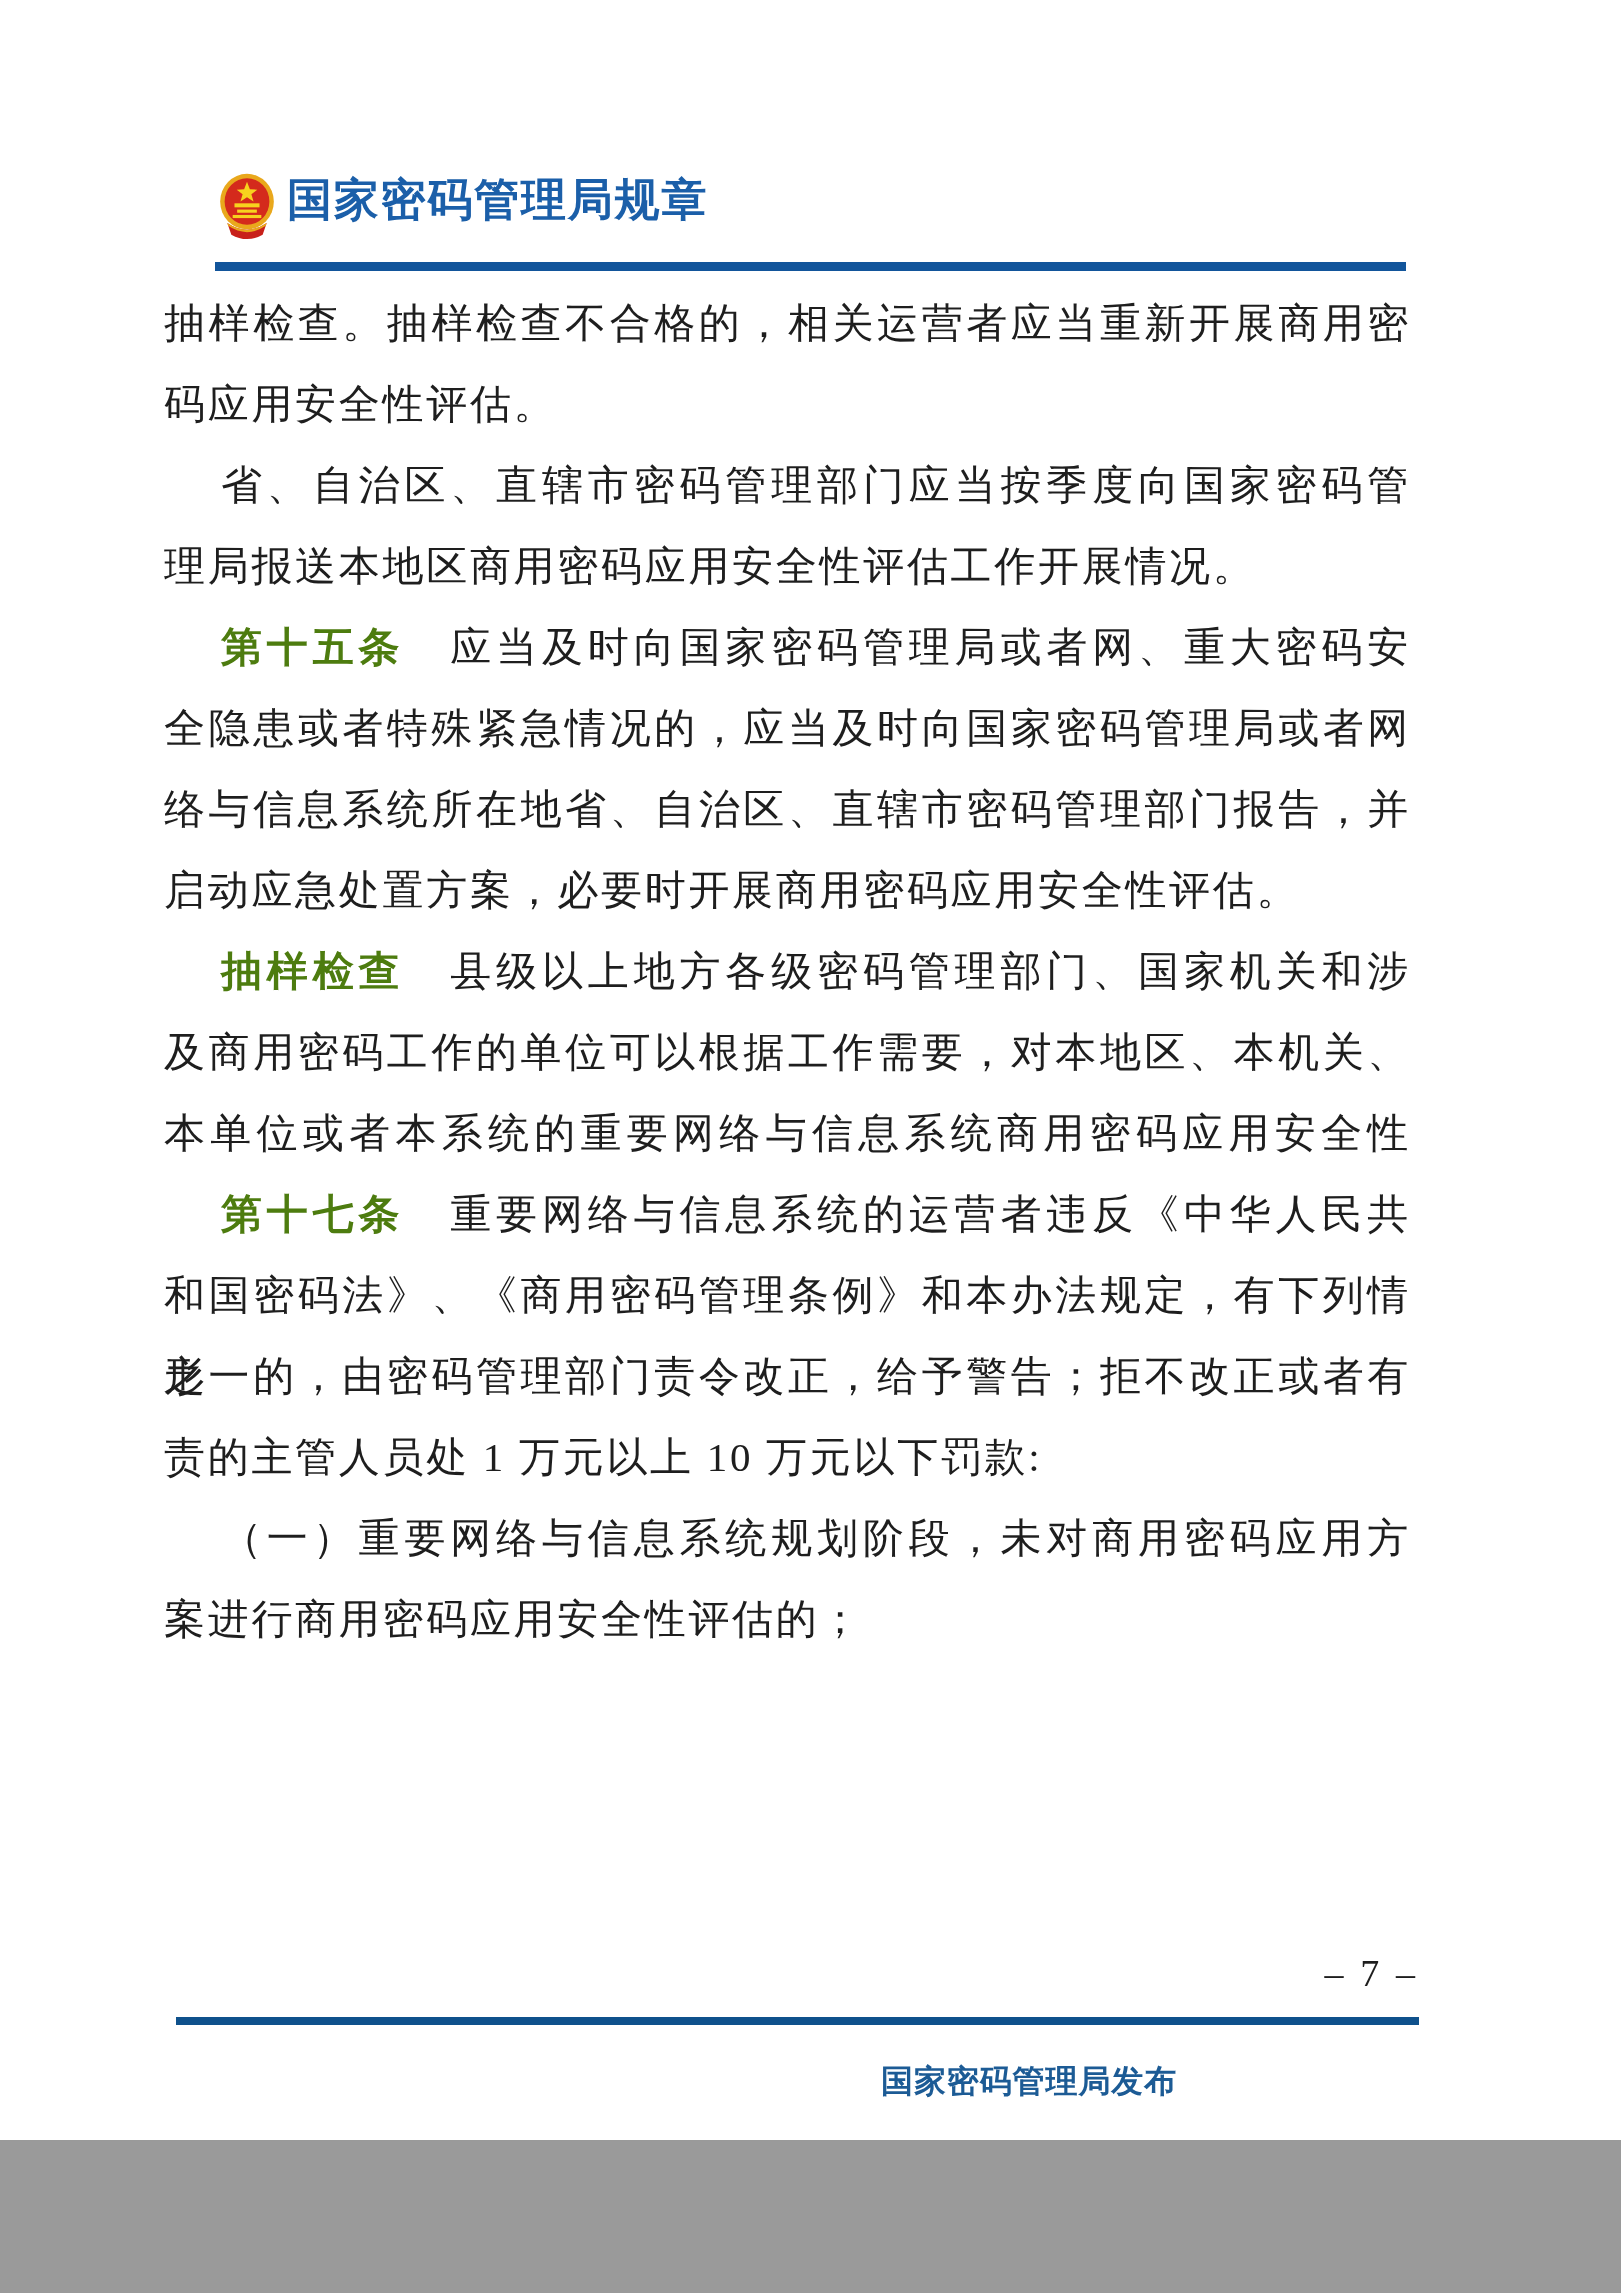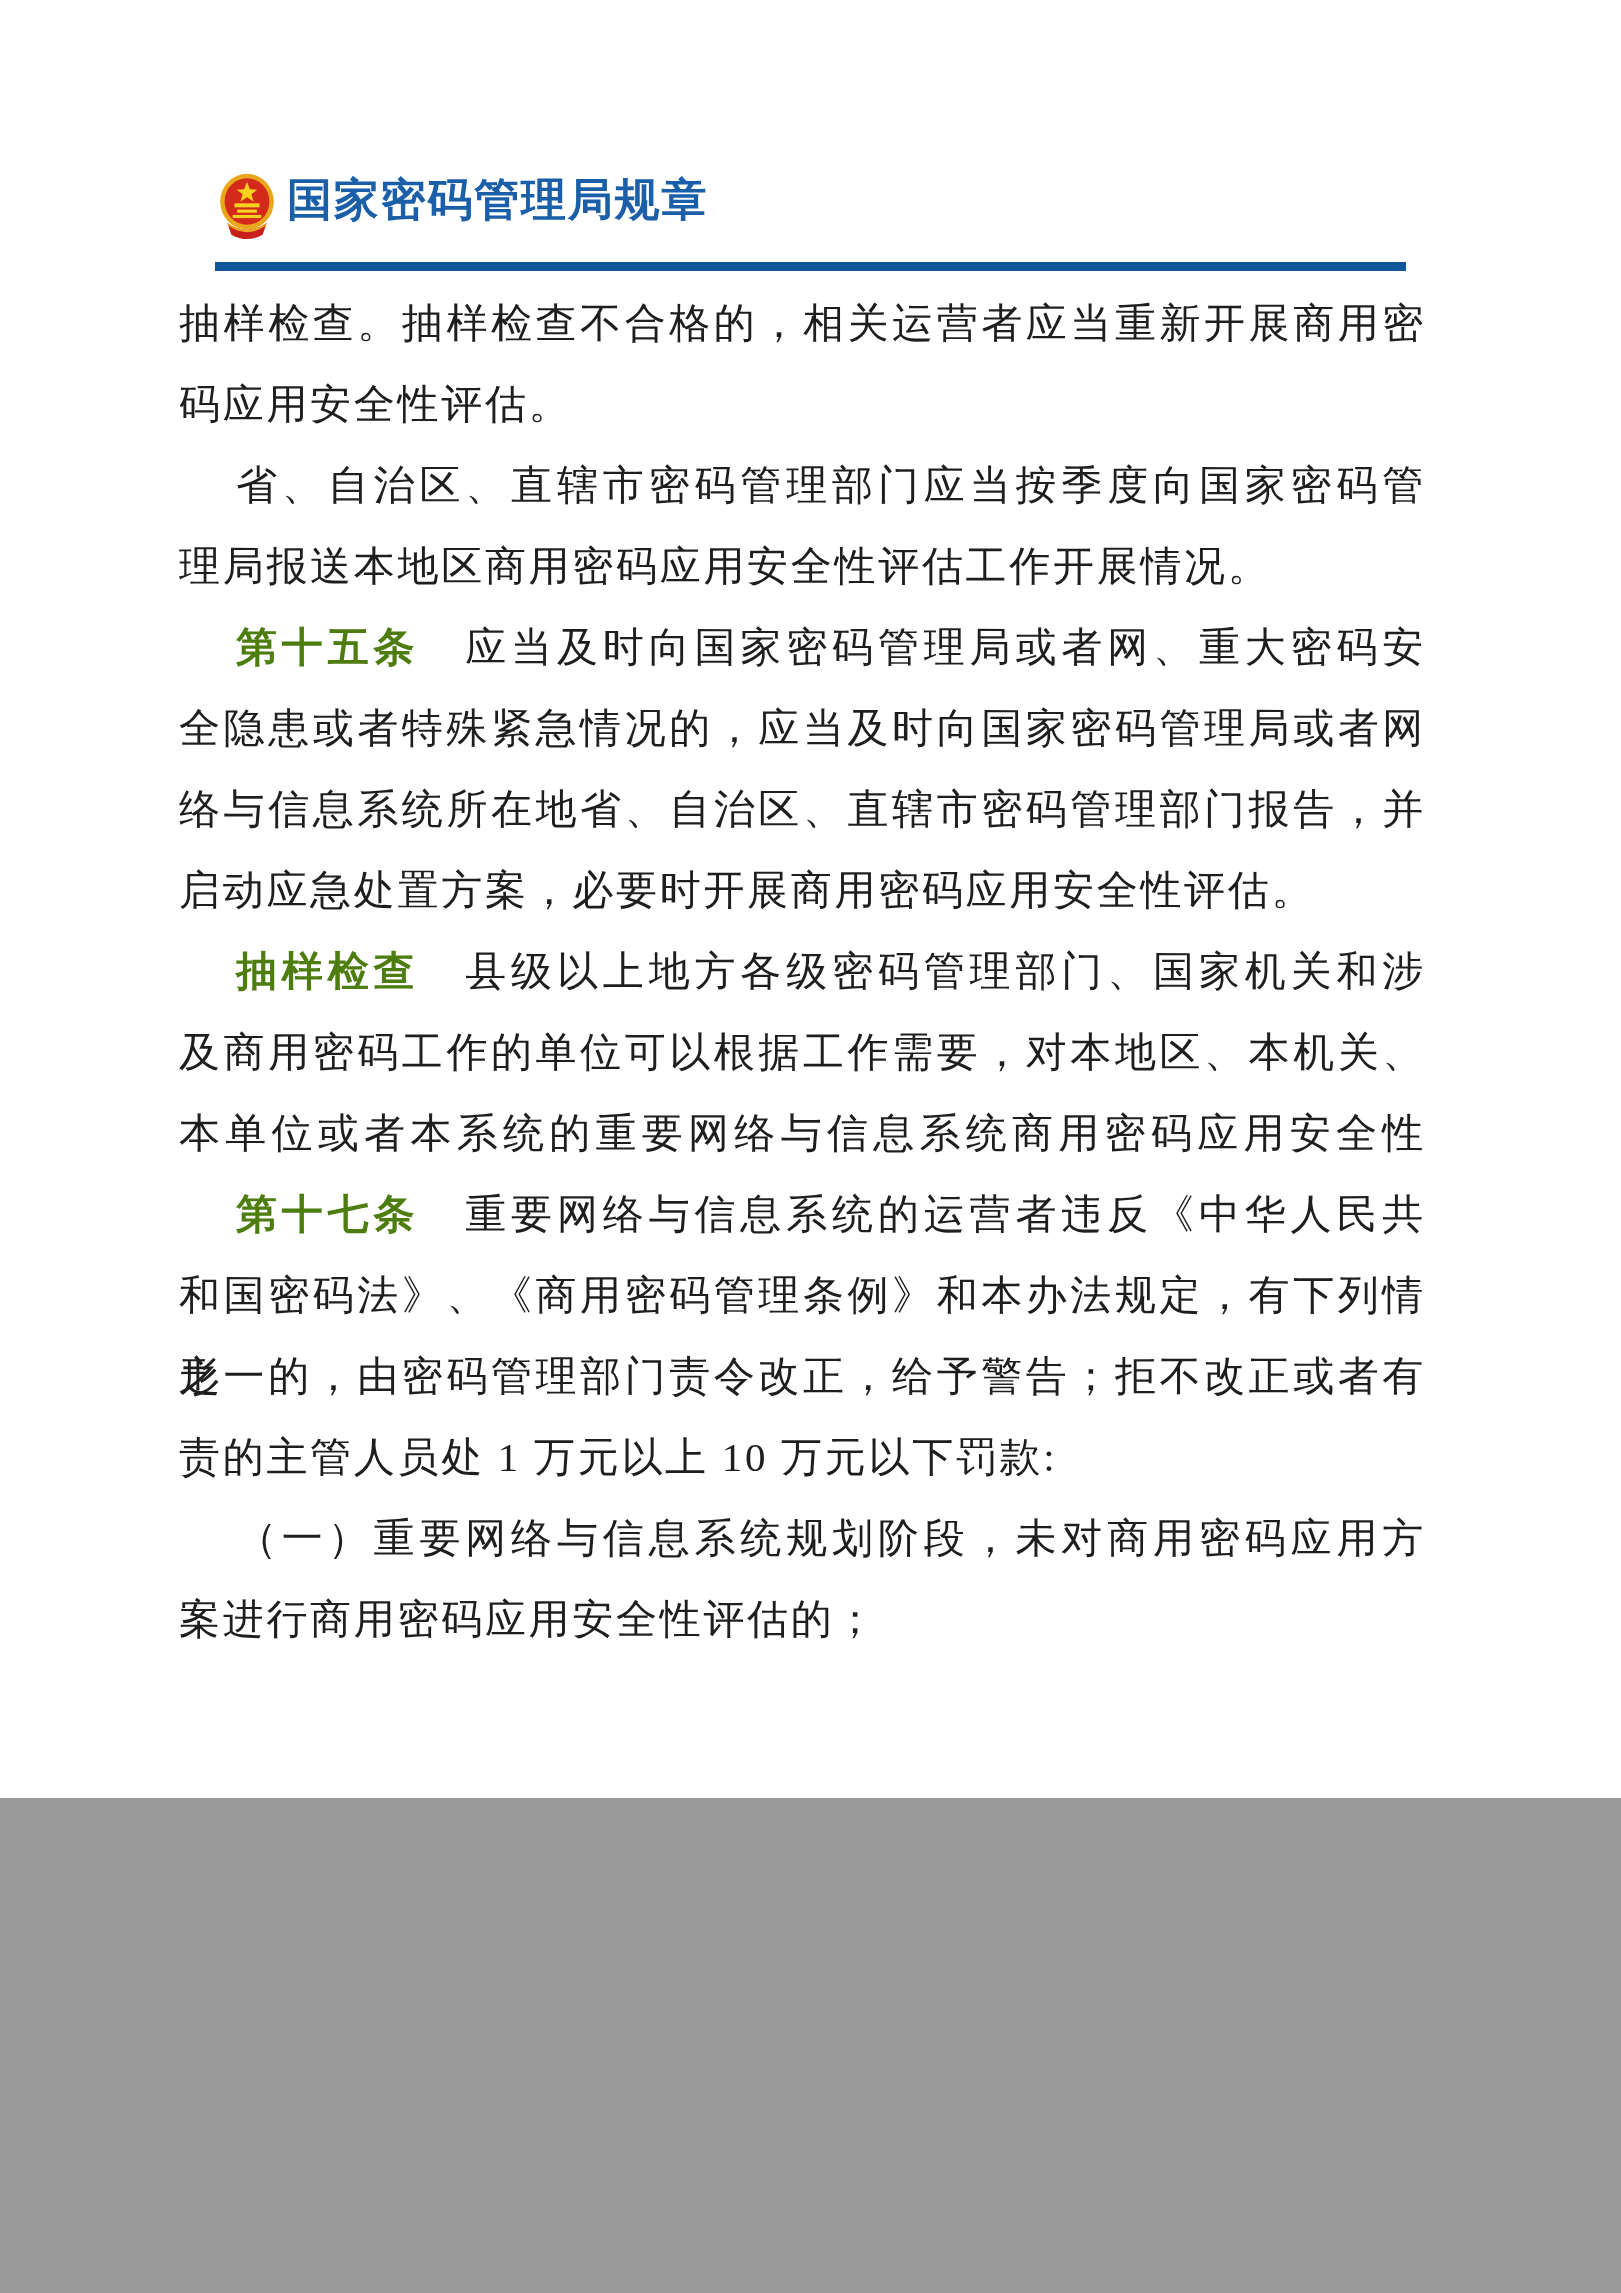--- a/index.html
+++ b/index.html
@@ -1,37 +1,37 @@
 <!DOCTYPE html>
 <html style="font-size:14.3px"><head>
 <meta charset="utf-8">
 <style>
   html,body{margin:0;padding:0;background:#9a9a9a;}
   .page{
     position:relative;
-    width:1622px;height:1798px;
+    width:1622px;height:2140px;
     background:#ffffff;
     overflow:hidden;
     font-family:"Liberation Serif","DejaVu Serif",serif;
   }
   
   .emblem{position:absolute;left:219px;top:172px;width:56px;height:68px;}
   .doc-title{
     position:absolute;left:287px;top:170px;
     font-size:45px;font-weight:bold;color:#1b5fa9;
     letter-spacing:1.8px;white-space:nowrap;
     font-family:"Liberation Serif","DejaVu Serif",serif;
   }
   .header-rule{
     position:absolute;left:215px;top:262px;
     width:1191px;height:9px;background:#12559b;
   }
   
   .body-text{
-    position:absolute;left:179px;top:283px;width:1247px;
+    position:absolute;left:164px;top:283px;width:1247px;
     color:#1e1e1e;
   }
   .line{
     height:81px;line-height:81px;
     font-size:41px;letter-spacing:2.7px;
     white-space:nowrap;
   }
   .line.j{
     white-space:normal;
     text-align:justify;

